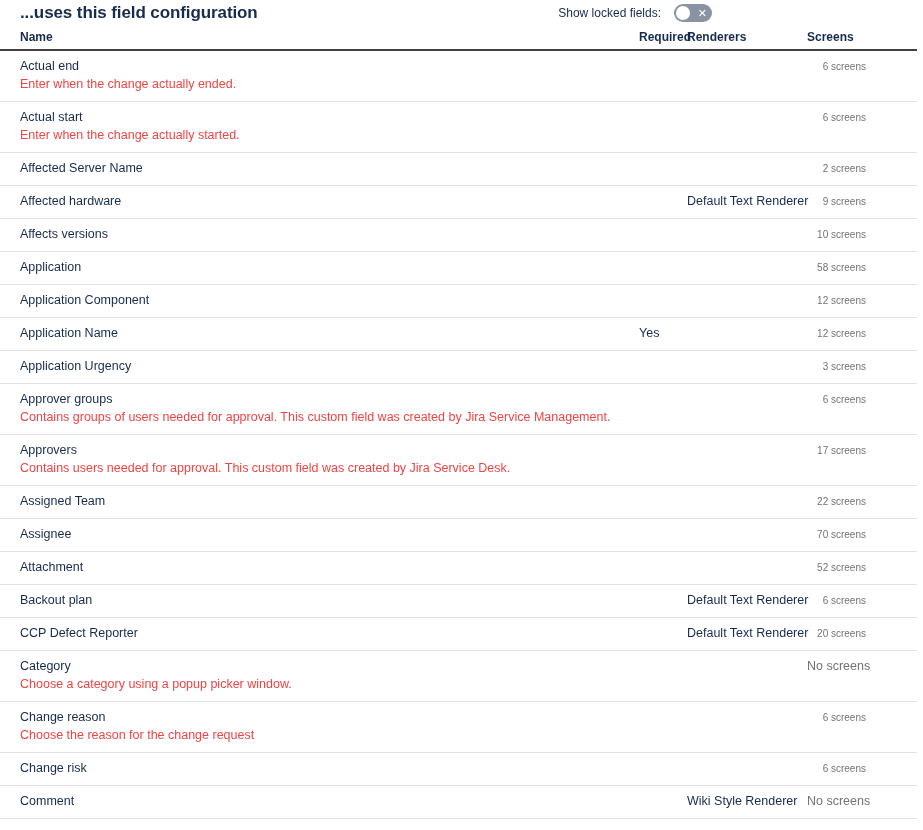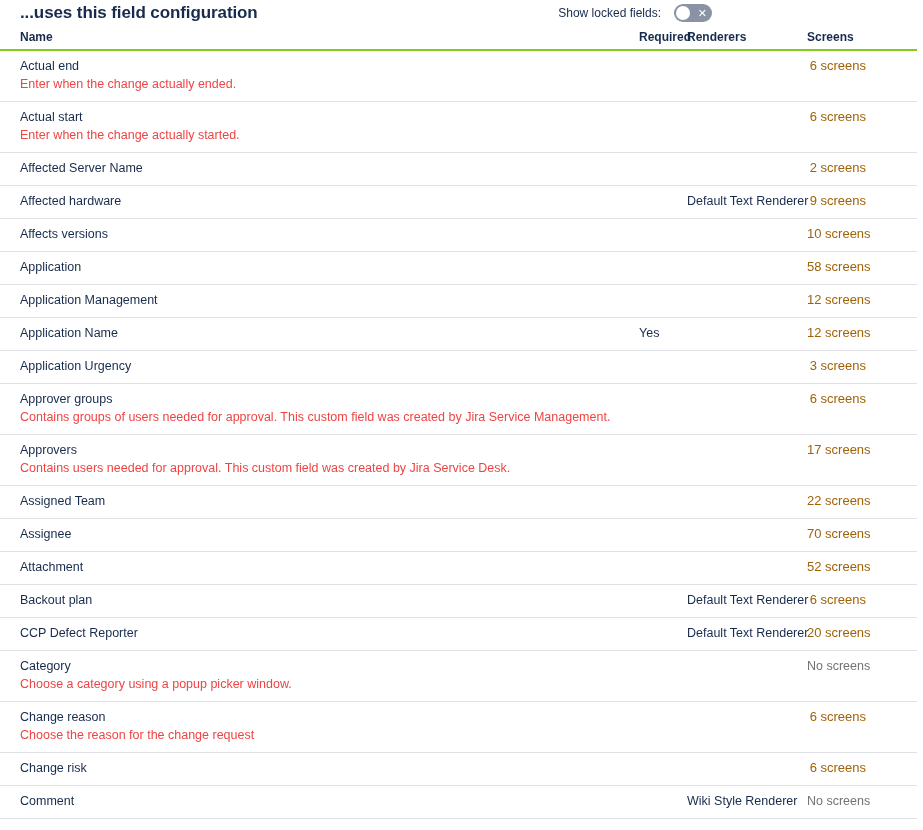--- a/index.html
+++ b/index.html
@@ -76,21 +76,21 @@
     width: 100%;
     border-collapse: collapse;
     table-layout: fixed;
   }
   table.fields thead th {
     text-align: left;
     font-size: 12px;
     font-weight: bold;
     color: #172b4d;
     padding: 4px 0 5px 0;
-    border-bottom: 2px solid #84cc16;
+    border-bottom: 2px solid #404040;
     vertical-align: bottom;
   }
   th.col-name   { width: 619px; padding-left: 20px !important; }
   th.col-req    { width: 48px; }
   th.col-rend   { width: 120px; }
   th.col-screens{ width: 110px; }
   table.fields tbody td {
     border-bottom: 1px solid #dfe1e6;
     padding: 7px 0 8px 0;
     font-size: 12.5px;
@@ -117,23 +117,23 @@
     color: #172b4d;
     font-size: 12.5px;
     white-space: nowrap;
   }
   td.cell-screens {
     text-align: right;
     padding-right: 51px !important;
     white-space: nowrap;
   }
   a.screens-link {
-    color: #a16207;
+    color: #737373;
     text-decoration: none;
-    font-size: 13px;
+    font-size: 10px;
     cursor: pointer;
   }
   span.screens-none {
     color: #737373;
     font-size: 12.5px;
   }
 </style>
 </head>
 <body>
 
@@ -205,21 +205,21 @@
         <tr>
           <td class="cell-name">
             <div class="field-name">Application</div>
           </td>
           <td class="cell-req"></td>
           <td class="cell-rend"></td>
           <td class="cell-screens"><a class="screens-link">58 screens</a></td>
         </tr>
         <tr>
           <td class="cell-name">
-            <div class="field-name">Application Management</div>
+            <div class="field-name">Application Component</div>
           </td>
           <td class="cell-req"></td>
           <td class="cell-rend"></td>
           <td class="cell-screens"><a class="screens-link">12 screens</a></td>
         </tr>
         <tr>
           <td class="cell-name">
             <div class="field-name">Application Name</div>
           </td>
           <td class="cell-req">Yes</td>

